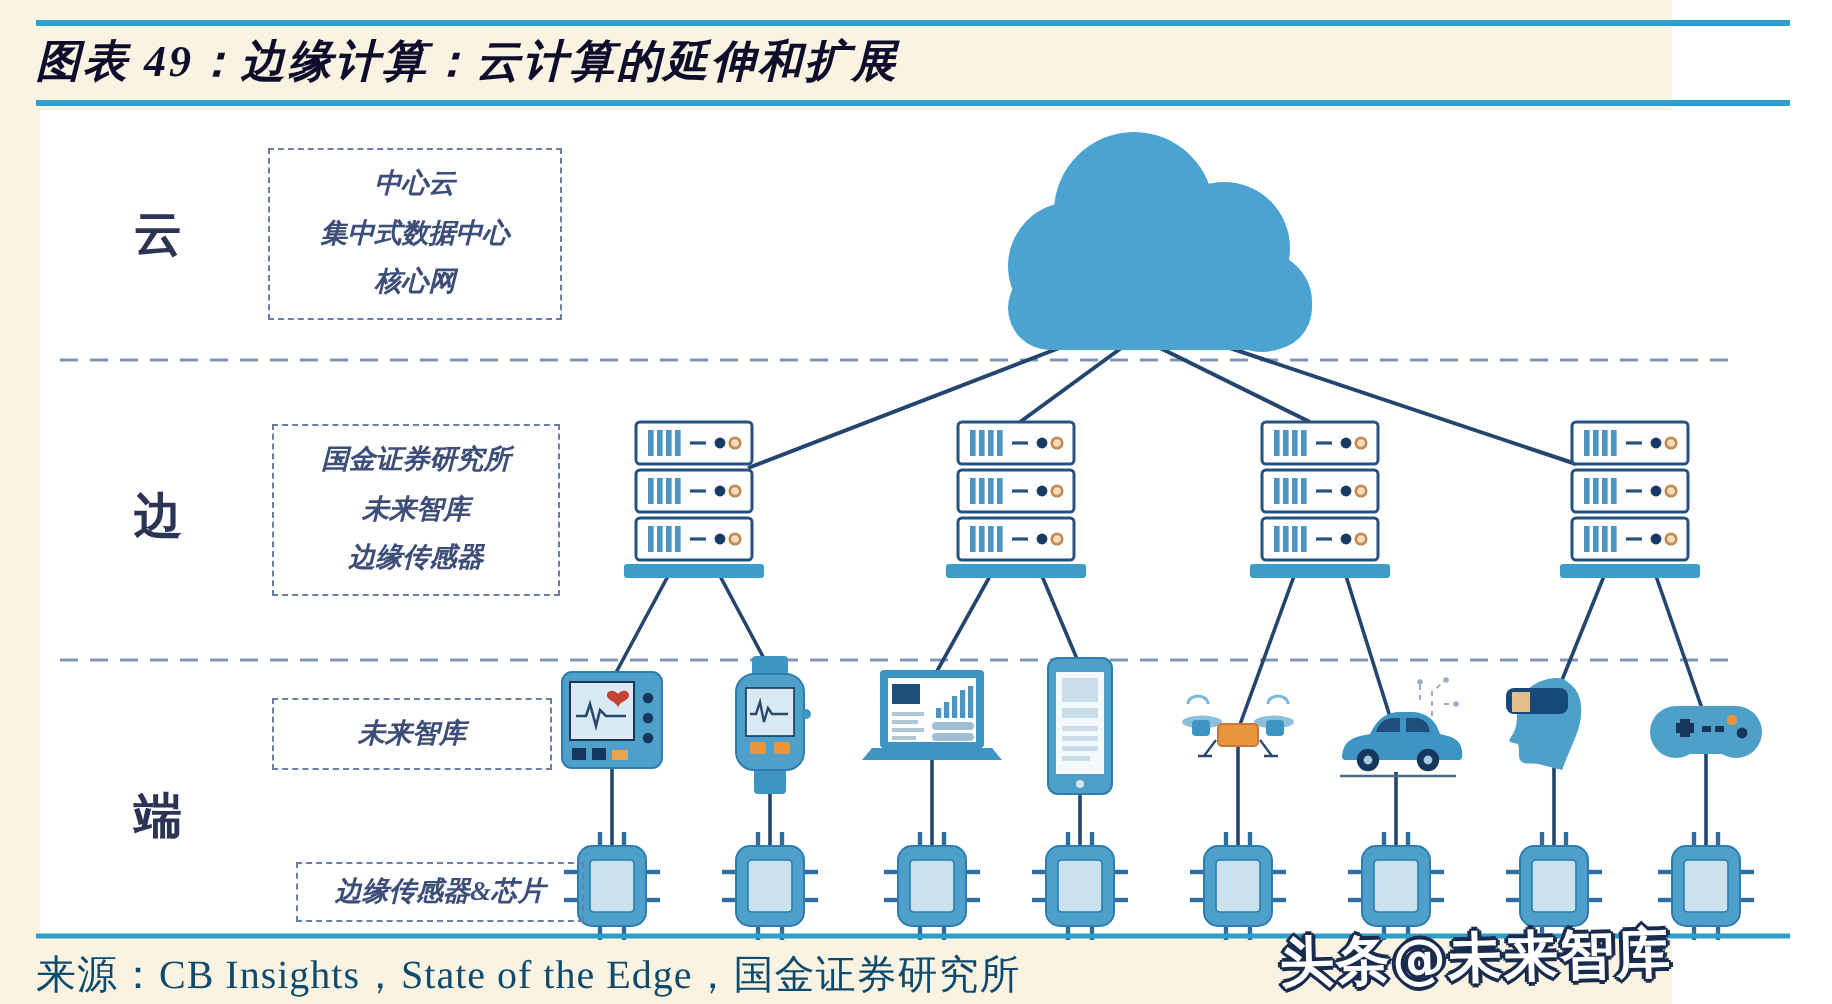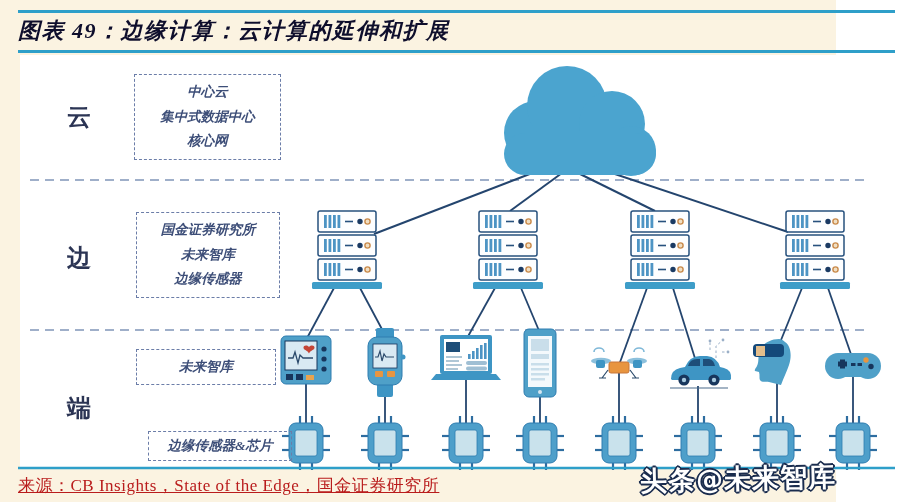--- a/index.html
+++ b/index.html
@@ -10,22 +10,22 @@
     letter-spacing:1.5px;color:#0E0E2C;white-space:nowrap;}
   #panel{position:absolute;left:20px;top:55px;width:858px;height:413px;background:#FFFFFF;}
   #diagram-svg{position:absolute;left:0;top:0;width:916px;height:502px;}
   .tier-label{position:absolute;left:60px;width:38px;text-align:center;font-size:24px;font-weight:bold;
     color:#2B3454;}
   .dash-box{position:absolute;border:1.6px dashed #6B7DA8;color:#3D4E78;display:flex;flex-direction:column;
     justify-content:space-evenly;align-items:center;font-size:13.5px;text-align:center;line-height:1.1;
     background:transparent;font-style:italic;}
   .dash-box .bx-title{font-weight:bold;}
   .dash-box .bx-line{font-weight:600;text-align:center;}
-  #source-caption{position:absolute;left:18px;top:474px;font-size:17px;color:#b91c1c;letter-spacing:0.5px;
-    white-space:nowrap;text-decoration:underline;}
+  #source-caption{position:absolute;left:18px;top:474px;font-size:20px;color:#0c4a6e;letter-spacing:0.5px;
+    white-space:nowrap;}
   #watermark{position:absolute;right:0px;top:461px;font-family:"DejaVu Sans",sans-serif;font-size:27px;
     font-weight:bold;color:#FFFFFF;letter-spacing:1px;white-space:nowrap;transform:rotate(-1.5deg);
     text-shadow:-2px 0 0 #1A2C4E,2px 0 0 #1A2C4E,0 -2px 0 #1A2C4E,0 2px 0 #1A2C4E,
       -1px -1px 0 #1A2C4E,1px -1px 0 #1A2C4E,-1px 1px 0 #1A2C4E,1px 1px 0 #1A2C4E;}
 </style>
 </head>
 <body>
 
 <div id="stage">
 

